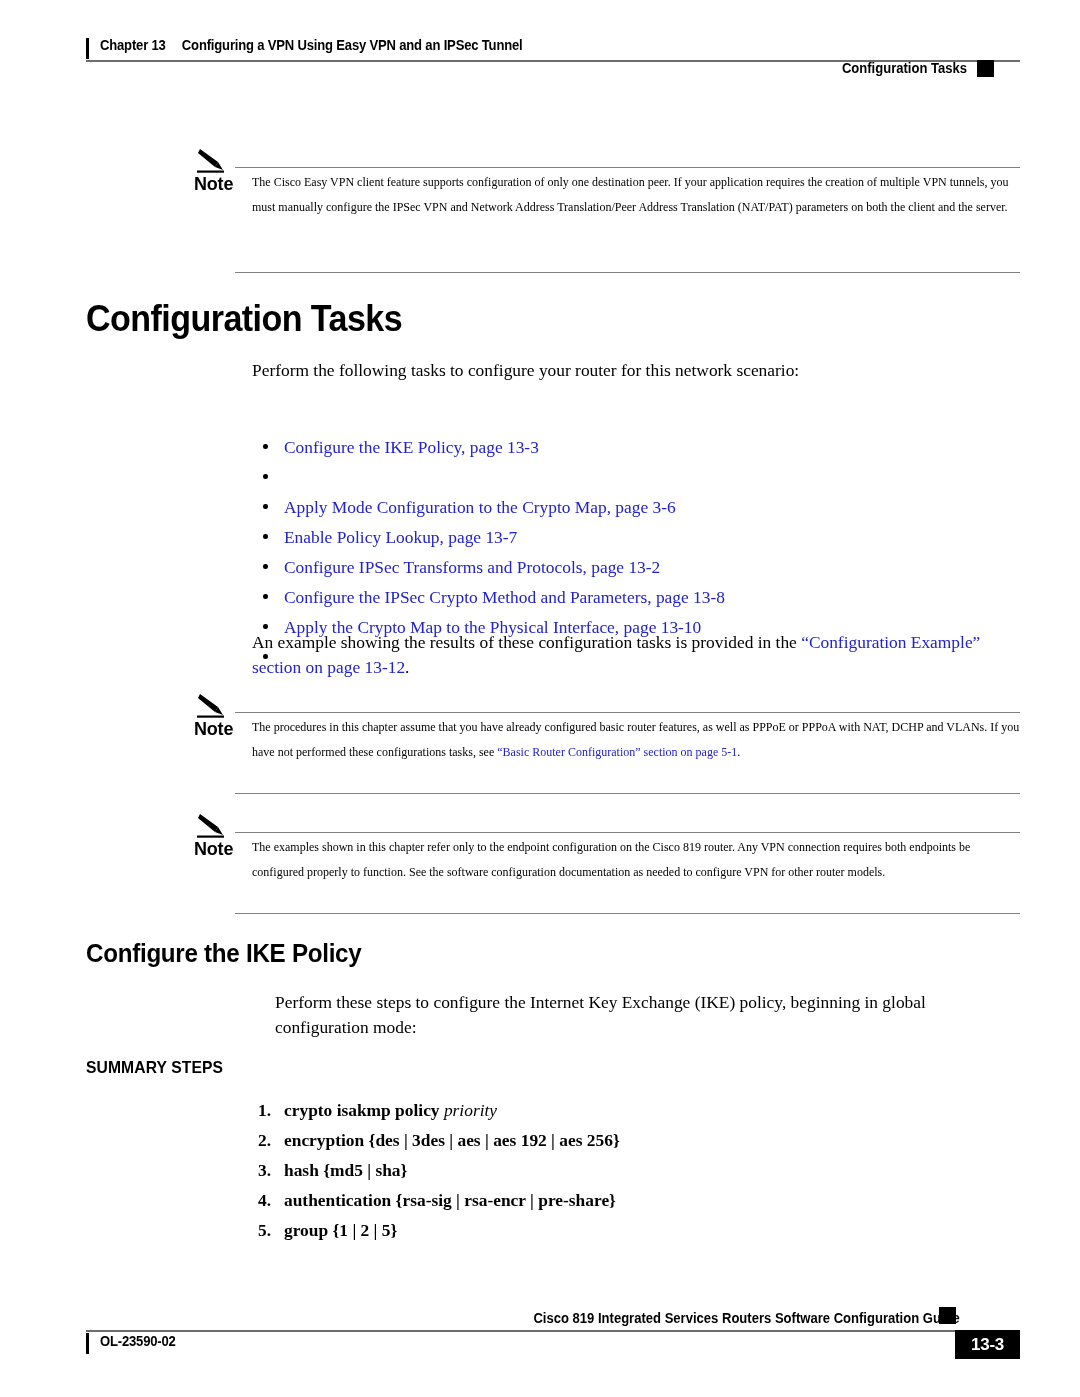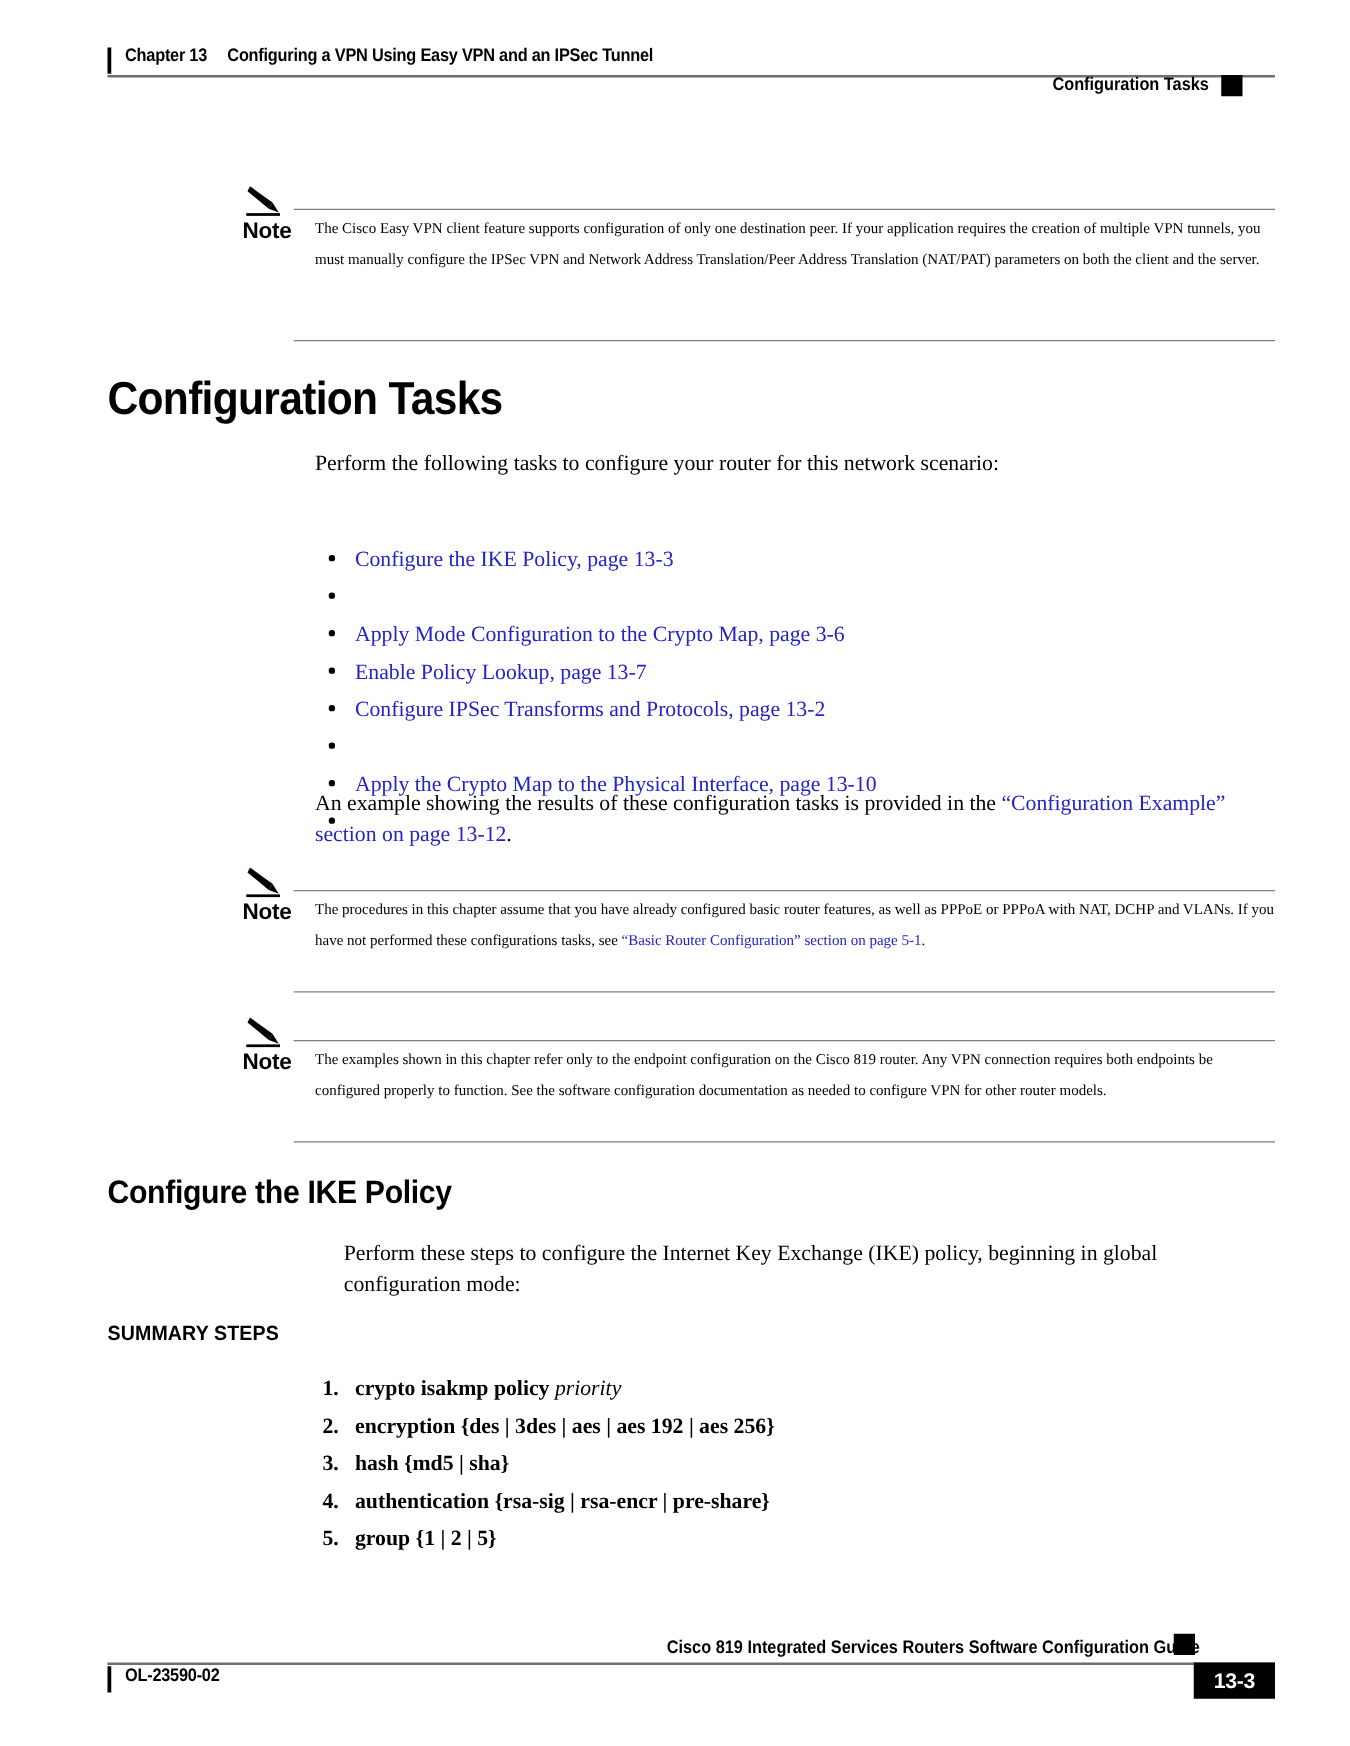--- a/index.html
+++ b/index.html
@@ -342,20 +342,21 @@
     <div class="bullet-row">
       <span class="bullet-dot"></span>
       <span class="bullet-text">Enable Policy Lookup, page 13-7</span>
     </div>
     <div class="bullet-row">
       <span class="bullet-dot"></span>
       <span class="bullet-text">Configure IPSec Transforms and Protocols, page 13-2</span>
     </div>
     <div class="bullet-row">
       <span class="bullet-dot"></span>
+      <span class="bullet-text">Configure the IPSec Crypto Method and Parameters, page 13-8</span>
     </div>
     <div class="bullet-row">
       <span class="bullet-dot"></span>
       <span class="bullet-text">Apply the Crypto Map to the Physical Interface, page 13-10</span>
     </div>
     <div class="bullet-row">
       <span class="bullet-dot"></span>
     </div>
   </div>
 

